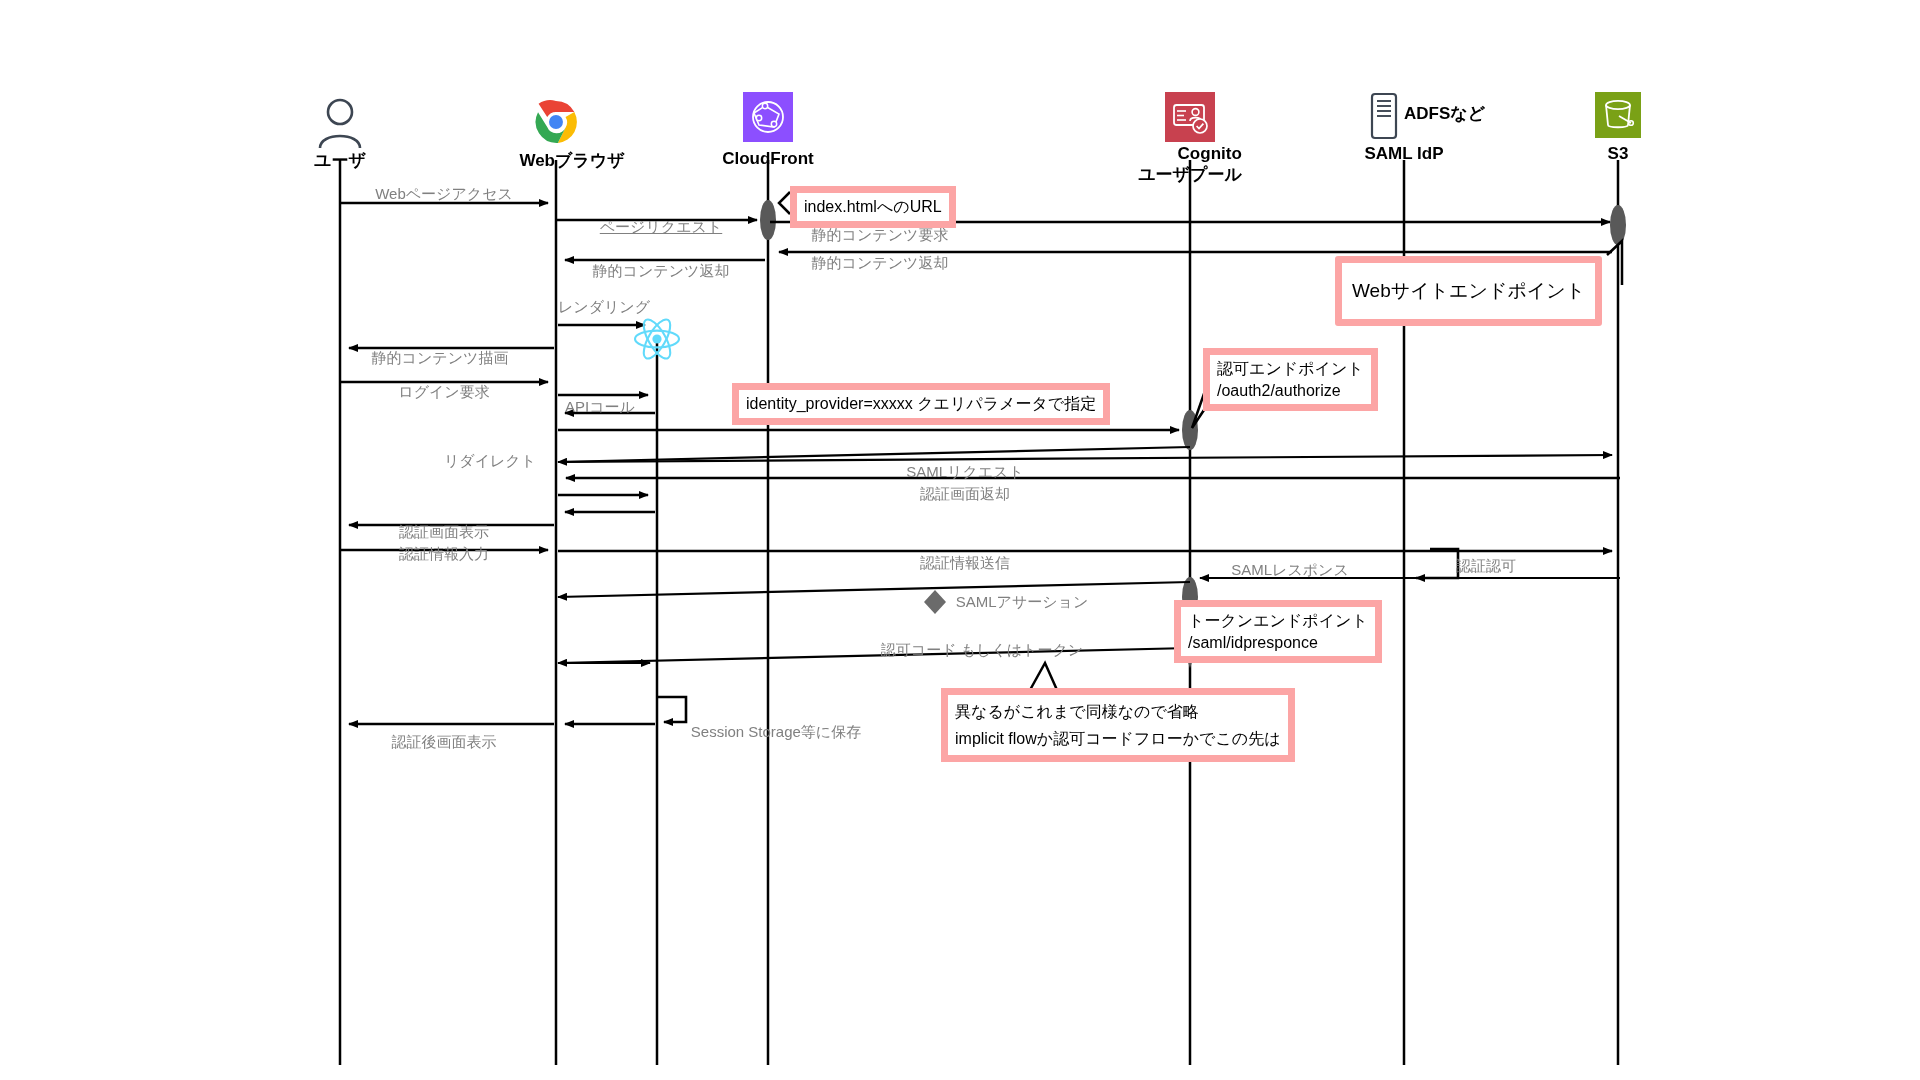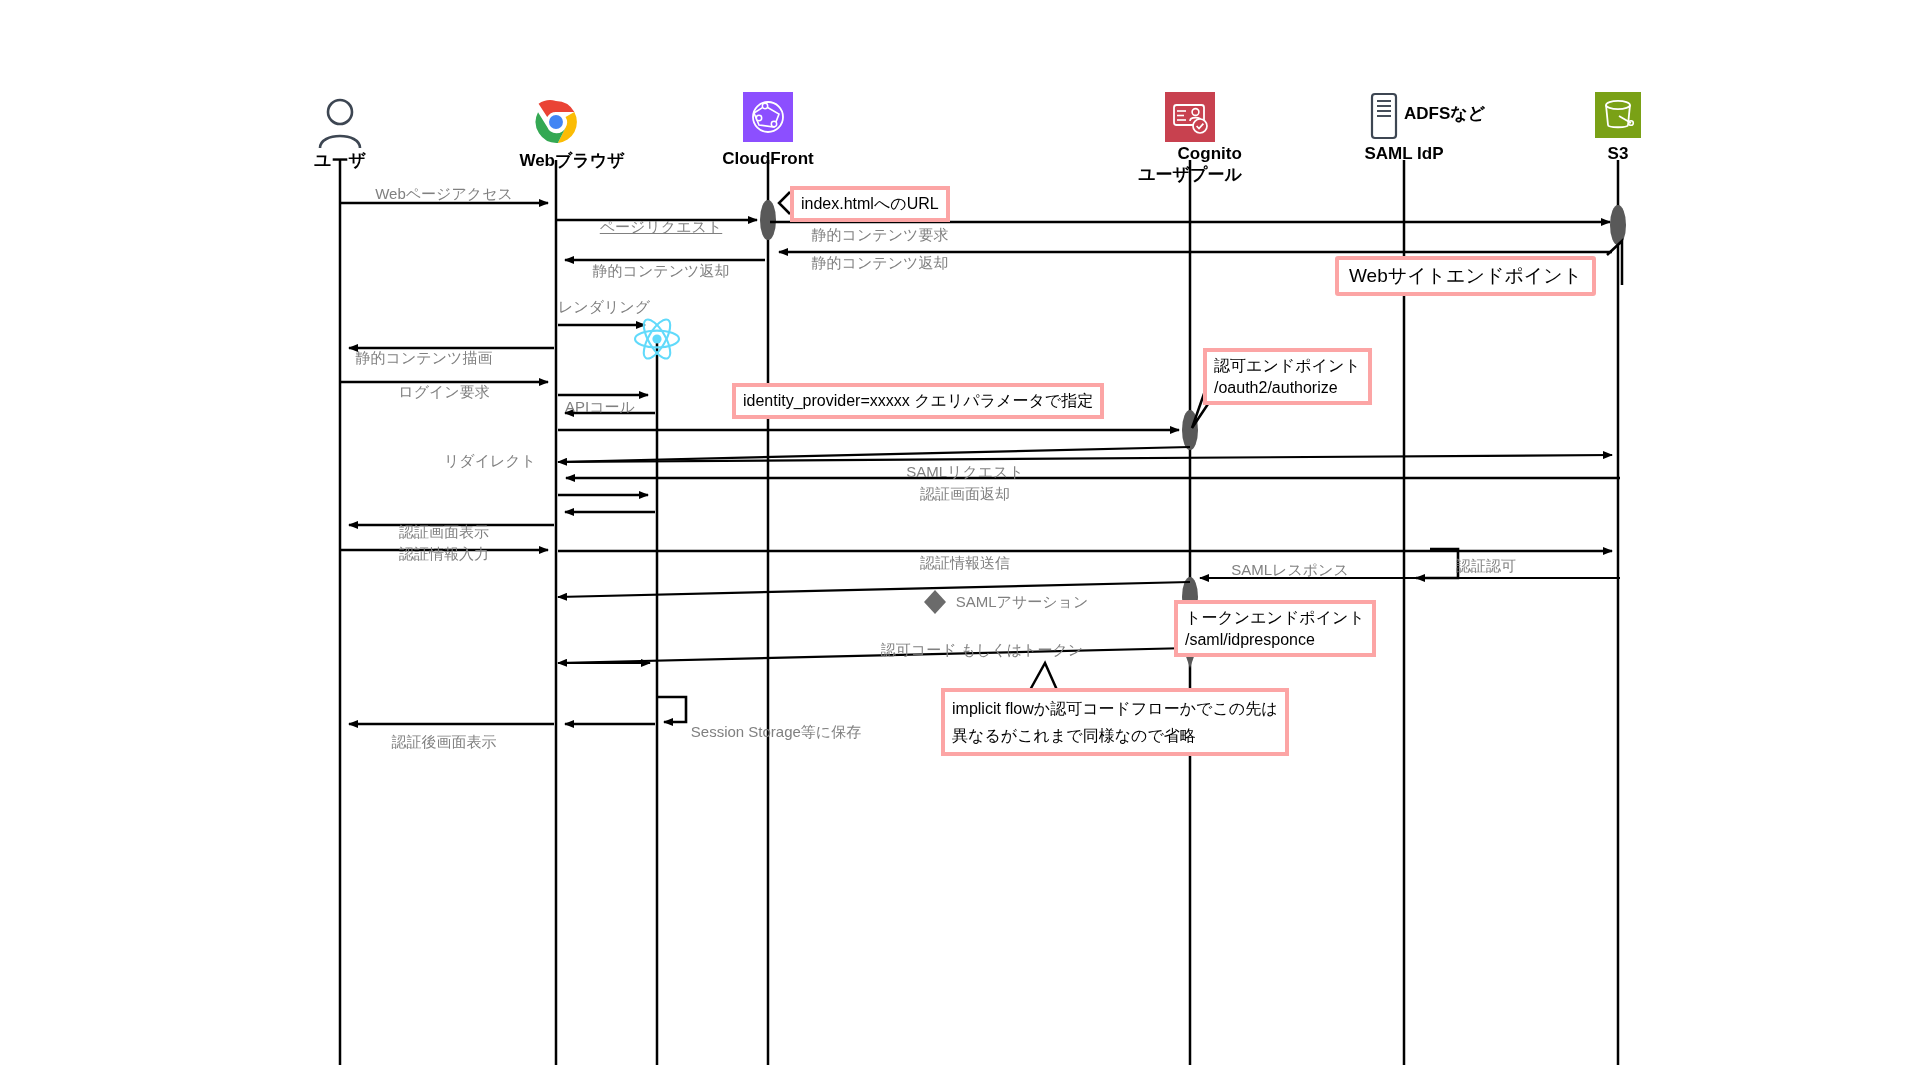--- a/index.html
+++ b/index.html
@@ -45,31 +45,31 @@
   .msg-label {
     position: absolute;
     font-size: 15px;
     color: #808080;
     white-space: nowrap;
     transform: translateX(-50%);
     font-family: "Liberation Sans", sans-serif;
   }
   .note {
     position: absolute;
-    border: 4px solid #fca5a5;
+    border: 7px solid #fca5a5;
     background: #fff;
     color: #000;
     font-size: 16px;
     padding: 3px 7px;
     line-height: 1.35;
     white-space: nowrap;
     box-sizing: border-box;
   }
   .note.rounded { border-radius: 3px; }
-  .note-big { font-size: 19px; padding: 3px 10px; }
+  .note-big { font-size: 19px; padding: 15px 10px; }
   .icon-box {
     position: absolute;
     transform: translateX(-50%);
   }
 </style>
 </head>
 <body>
 
 <div id="stage">
 
@@ -262,21 +262,21 @@
   <div class="lane-title" style="left:1404px; top:143px;">SAML IdP</div>
   <div class="lane-title" style="left:1618px; top:143px;">S3</div>
   <div class="adfs-label" style="left:1404px; top:102px;">ADFSなど</div>
 
   <div class="msg-label" style="left:444px; top:185px;">Webページアクセス</div>
   <div class="msg-label" style="left:661px; top:218px;text-decoration:underline;">ページリクエスト</div>
   <div class="msg-label" style="left:880px; top:226px;">静的コンテンツ要求</div>
   <div class="msg-label" style="left:880px; top:254px;">静的コンテンツ返却</div>
   <div class="msg-label" style="left:661px; top:262px;">静的コンテンツ返却</div>
   <div class="msg-label" style="left:604px; top:298px;">レンダリング</div>
-  <div class="msg-label" style="left:424px; top:349px;text-align:right;">静的コンテンツ描画</div>
+  <div class="msg-label" style="left:440px; top:349px;text-align:right;">静的コンテンツ描画</div>
   <div class="msg-label" style="left:444px; top:383px;">ログイン要求</div>
   <div class="msg-label" style="left:600px; top:398px;">APIコール</div>
   <div class="msg-label" style="left:490px; top:452px;">リダイレクト</div>
   <div class="msg-label" style="left:965px; top:463px;">SAMLリクエスト</div>
   <div class="msg-label" style="left:965px; top:485px;">認証画面返却</div>
   <div class="msg-label" style="left:444px; top:523px;">認証画面表示</div>
   <div class="msg-label" style="left:444px; top:545px;">認証情報入力</div>
   <div class="msg-label" style="left:965px; top:554px;">認証情報送信</div>
   <div class="msg-label" style="left:1290px; top:561px;">SAMLレスポンス</div>
   <div class="msg-label" style="left:1022px; top:593px;">SAMLアサーション</div>
@@ -295,17 +295,17 @@
     <div>認可エンドポイント</div>
     <div>/oauth2/authorize</div>
   </div>
 
   <div class="note" style="left:1174px; top:600px;">
     <div>トークンエンドポイント</div>
     <div>/saml/idpresponce</div>
   </div>
 
   <div class="note" style="left:941px; top:688px; line-height:1.7;">
+    <div>異なるがこれまで同様なので省略</div>
     <div>implicit flowか認可コードフローかでこの先は</div>
-    <div>異なるがこれまで同様なので省略</div>
   </div>
 
 </div>
 
 </body></html>

